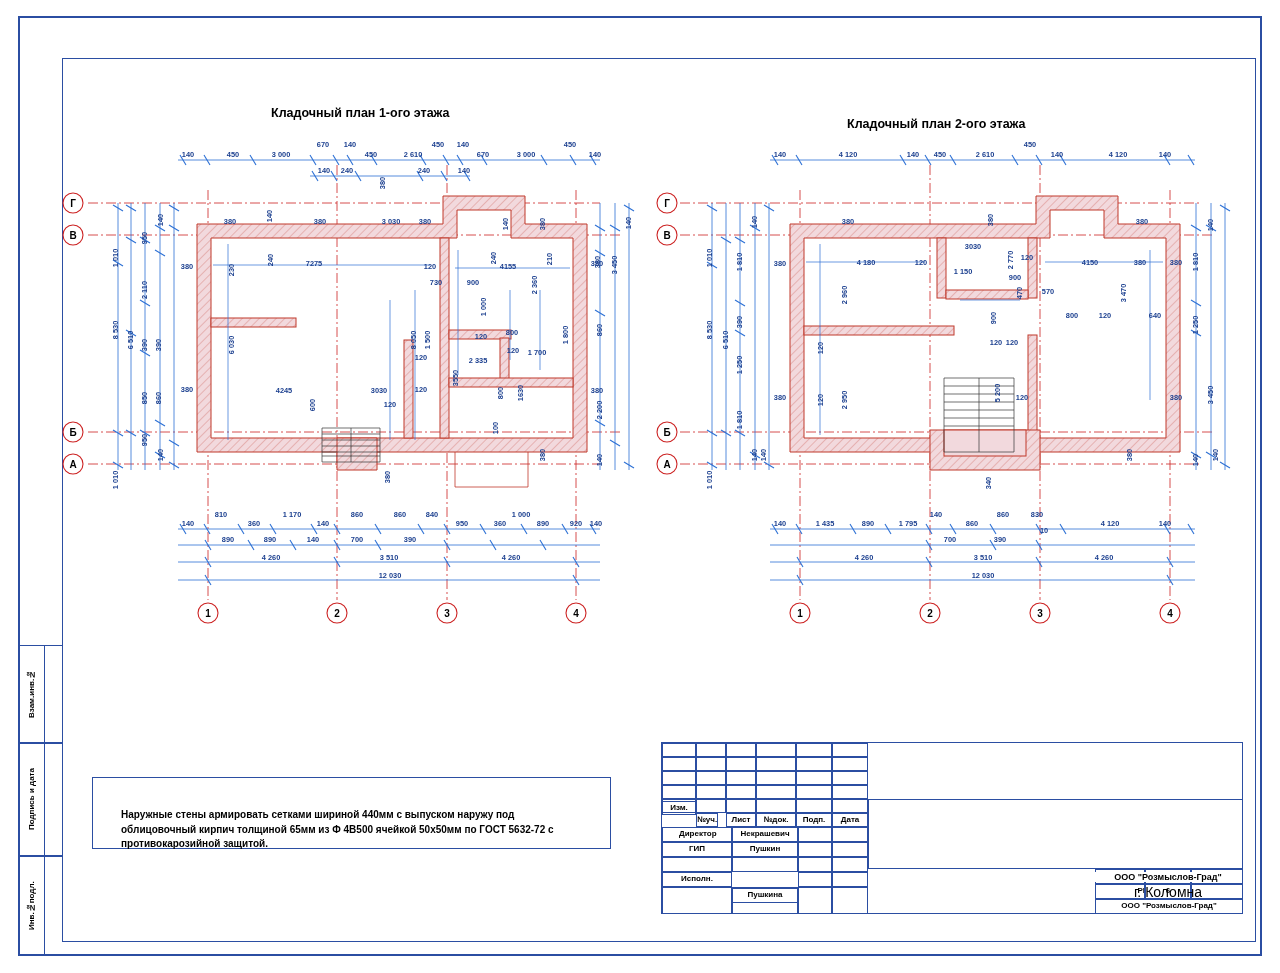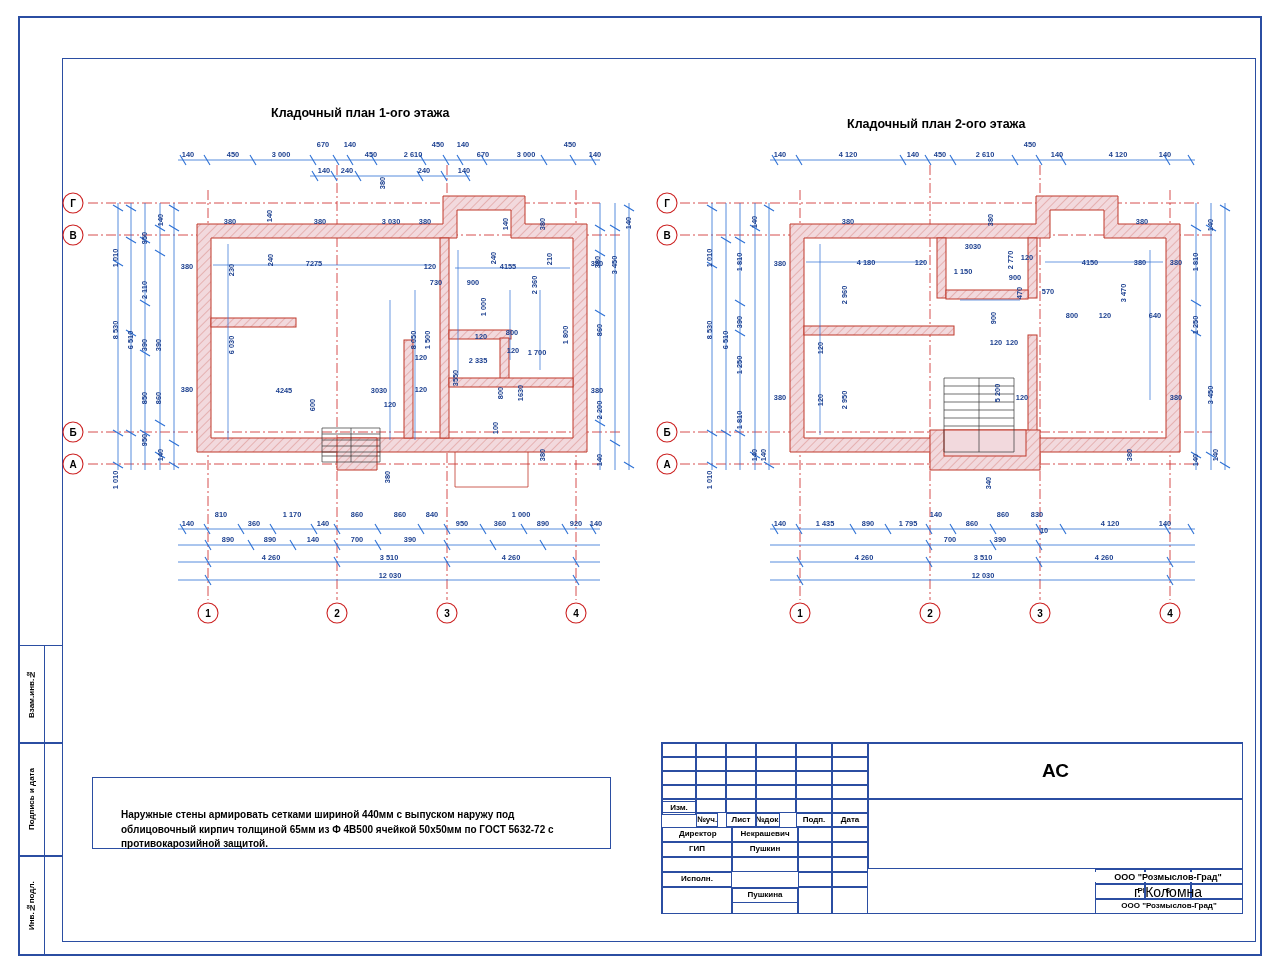--- a/index.html
+++ b/index.html
@@ -761,21 +761,21 @@
     <div class="cell plain" style="left:170px; top:0; width:36px; height:70px;"></div>
     <div class="cell plain" style="left:0; top:0; width:206px; height:14px;"></div>
     <div class="cell plain" style="left:0; top:14px; width:206px; height:14px;"></div>
     <div class="cell plain" style="left:0; top:28px; width:206px; height:14px;"></div>
     <div class="cell plain" style="left:0; top:42px; width:206px; height:14px;"></div>
     <div class="cell plain" style="left:0; top:56px; width:206px; height:14px;"></div>
 
     <div class="cell" style="left:0; top:58px; width:34px; height:14px;">Изм.</div>
     <div class="cell" style="left:34px; top:70px; width:22px; height:14px;">№уч.</div>
     <div class="cell" style="left:64px; top:70px; width:30px; height:14px;">Лист</div>
-    <div class="cell" style="left:94px; top:70px; width:24px; height:14px;">№док.</div>
+    <div class="cell" style="left:94px; top:70px; width:40px; height:14px;">№док.</div>
     <div class="cell" style="left:134px; top:70px; width:36px; height:14px;">Подп.</div>
     <div class="cell" style="left:170px; top:70px; width:36px; height:14px;">Дата</div>
 
     <div class="cell left" style="left:0; top:84px; width:70px; height:15px;">Директор</div>
     <div class="cell" style="left:70px; top:84px; width:66px; height:15px;">Некрашевич</div>
     <div class="cell plain" style="left:136px; top:84px; width:34px; height:15px;"></div>
     <div class="cell plain" style="left:170px; top:84px; width:36px; height:15px;"></div>
 
     <div class="cell" style="left:0; top:99px; width:70px; height:15px;">ГИП</div>
     <div class="cell" style="left:70px; top:99px; width:66px; height:15px;">Пушкин</div>
@@ -790,21 +790,20 @@
     <div class="cell" style="left:0; top:129px; width:70px; height:15px;">Исполн.</div>
     <div class="cell" style="left:70px; top:129px; width:66px; height:15px;margin-top:16px;">Пушкина</div>
     <div class="cell plain" style="left:136px; top:129px; width:34px; height:15px;"></div>
     <div class="cell plain" style="left:170px; top:129px; width:36px; height:15px;"></div>
 
     <div class="cell plain" style="left:0; top:144px; width:70px; height:27px;"></div>
     <div class="cell plain" style="left:70px; top:144px; width:66px; height:27px;"></div>
     <div class="cell plain" style="left:136px; top:144px; width:34px; height:27px;"></div>
     <div class="cell plain" style="left:170px; top:144px; width:36px; height:27px;"></div>
 
-    <div class="cell big" style="left:206px; top:0; width:375px; height:56px;">АС</div>
     <div class="cell plain" style="left:206px; top:56px; width:375px; height:70px;"></div>
 
     <div class="cell" style="left:433px; top:126px; width:50px; height:15px;">Стадия</div>
     <div class="cell" style="left:483px; top:126px; width:46px; height:15px;">Лист</div>
     <div class="cell" style="left:529px; top:126px; width:52px; height:15px;">Листов</div>
     <div class="cell" style="left:433px; top:141px; width:50px; height:15px;padding-left:46px;">РП</div>
     <div class="cell" style="left:483px; top:141px; width:46px; height:15px;">6</div>
     <div class="cell" style="left:529px; top:141px; width:52px; height:15px;"></div>
 
     <div class="cell" style="left:433px; top:156px; width:148px; height:15px; flex-direction:column;">

